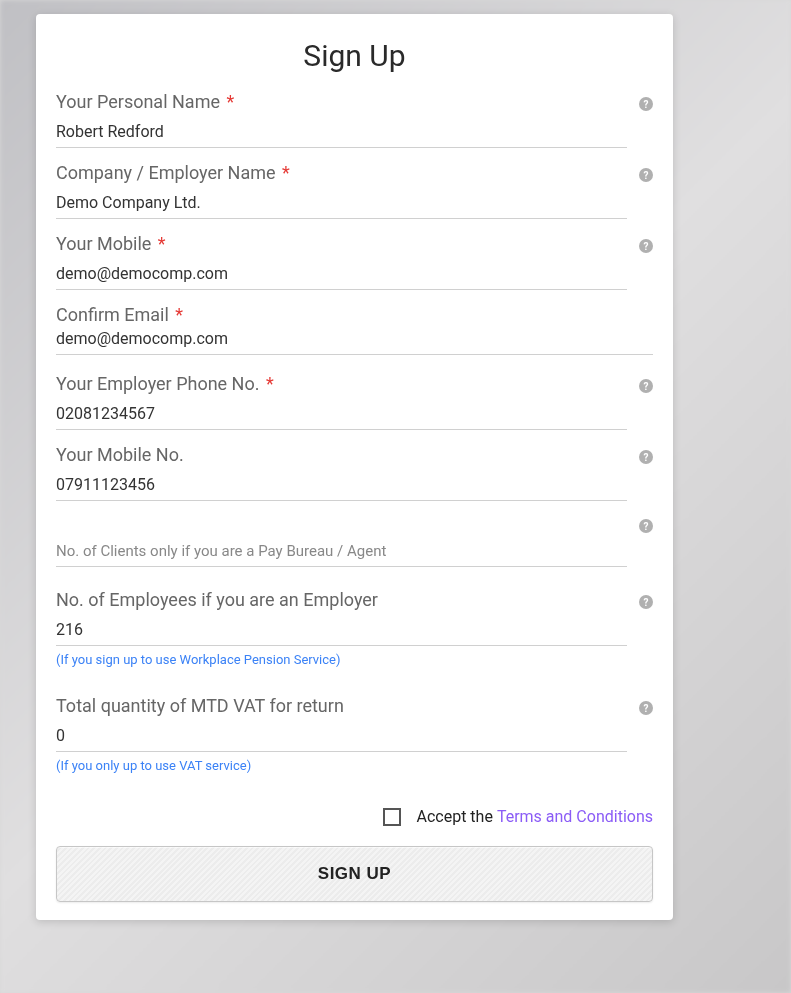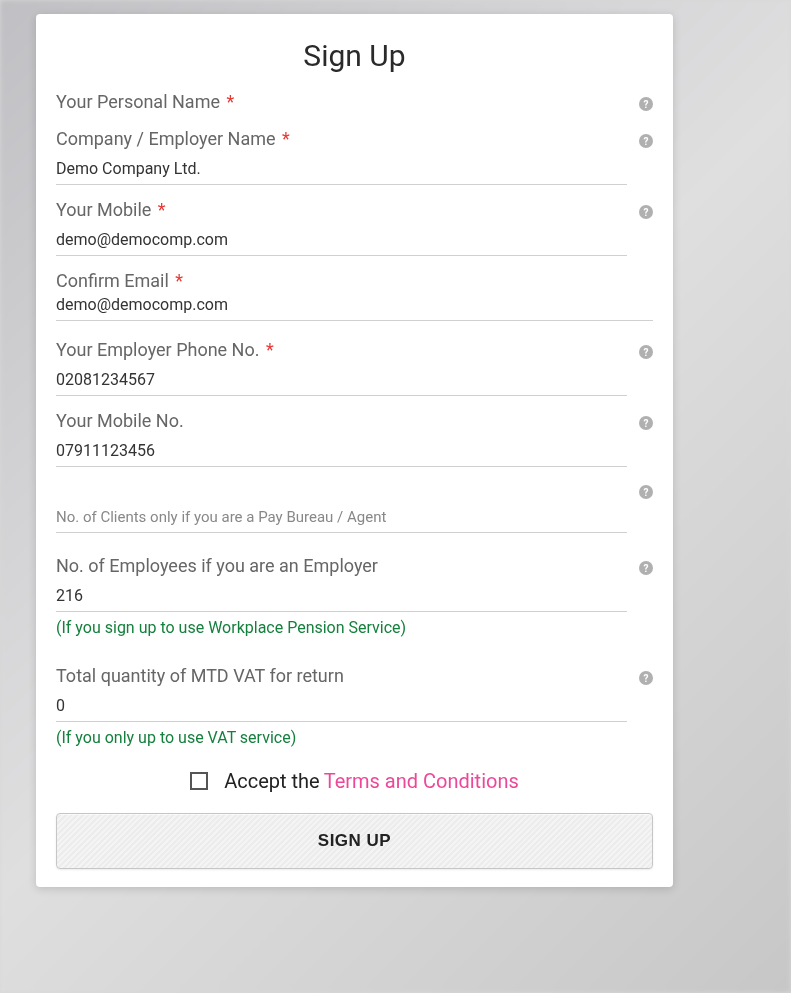--- a/index.html
+++ b/index.html
@@ -87,47 +87,47 @@
     font-weight: bold;
     display: flex;
     align-items: center;
     justify-content: center;
     margin-left: 12px;
     margin-top: 6px;
     flex-shrink: 0;
     cursor: pointer;
   }
   .hint {
-    font-size: 16px;
-    color: #15803d;
+    font-size: 13px;
+    color: #3b82f6;
     margin-top: 6px;
   }
   .field.no-label .input {
     padding-top: 22px;
   }
   .accept-row {
     display: flex;
     align-items: center;
-    justify-content: center;
-    margin-top: 22px;
+    justify-content: flex-end;
+    margin-top: 34px;
     margin-bottom: 20px;
-    font-size: 20px;
+    font-size: 16px;
     color: #222;
   }
   .checkbox {
     width: 18px;
     height: 18px;
     border: 2px solid #555;
     margin-right: 16px;
     cursor: pointer;
     display: inline-block;
     background: #fff;
   }
   .accept-row a {
-    color: #ec4899;
+    color: #8b5cf6;
     text-decoration: none;
     margin-left: 4px;
   }
   .signup-btn {
     width: 100%;
     height: 56px;
     border: 1px solid #c6c6c6;
     border-radius: 4px;
     font-size: 17px;
     font-weight: 700;
@@ -156,20 +156,21 @@
   <h1 class="title">Sign Up</h1>
 
   
   <div class="field">
     <div class="field-row">
       <div class="field-main">
         <label class="label">
           <span>Your Personal Name</span>
           <span class="req">*</span>
         </label>
+        <input class="input" type="text" value="Robert Redford" style="">
       </div>
       <div class="help-icon">?</div>
     </div>
   </div>
 
   
   <div class="field">
     <div class="field-row">
       <div class="field-main">
         <label class="label">

